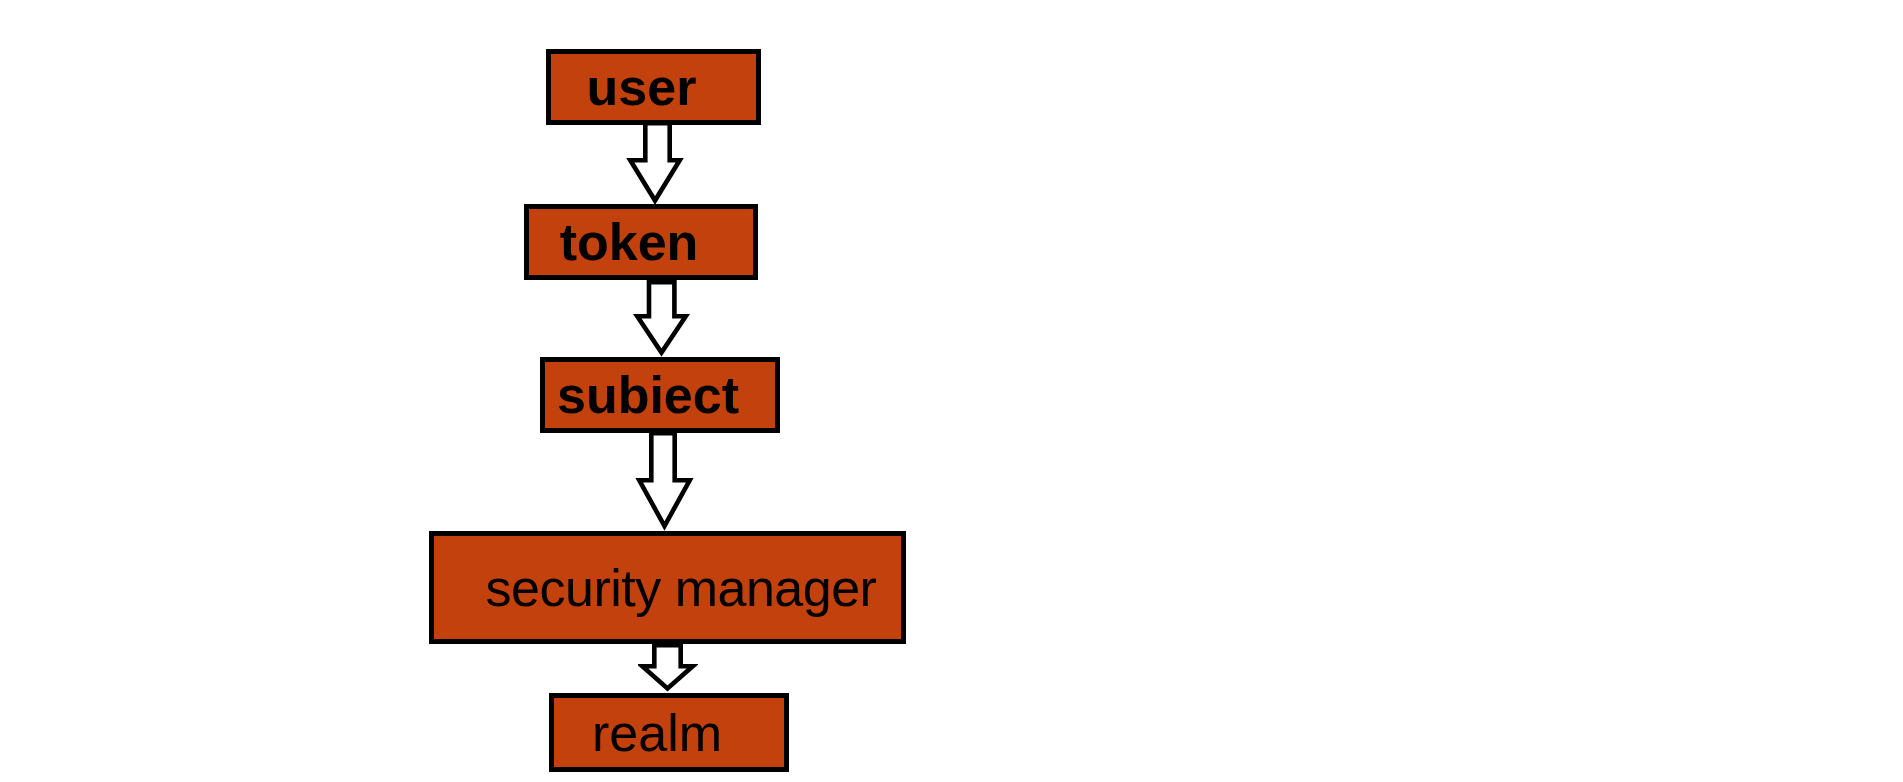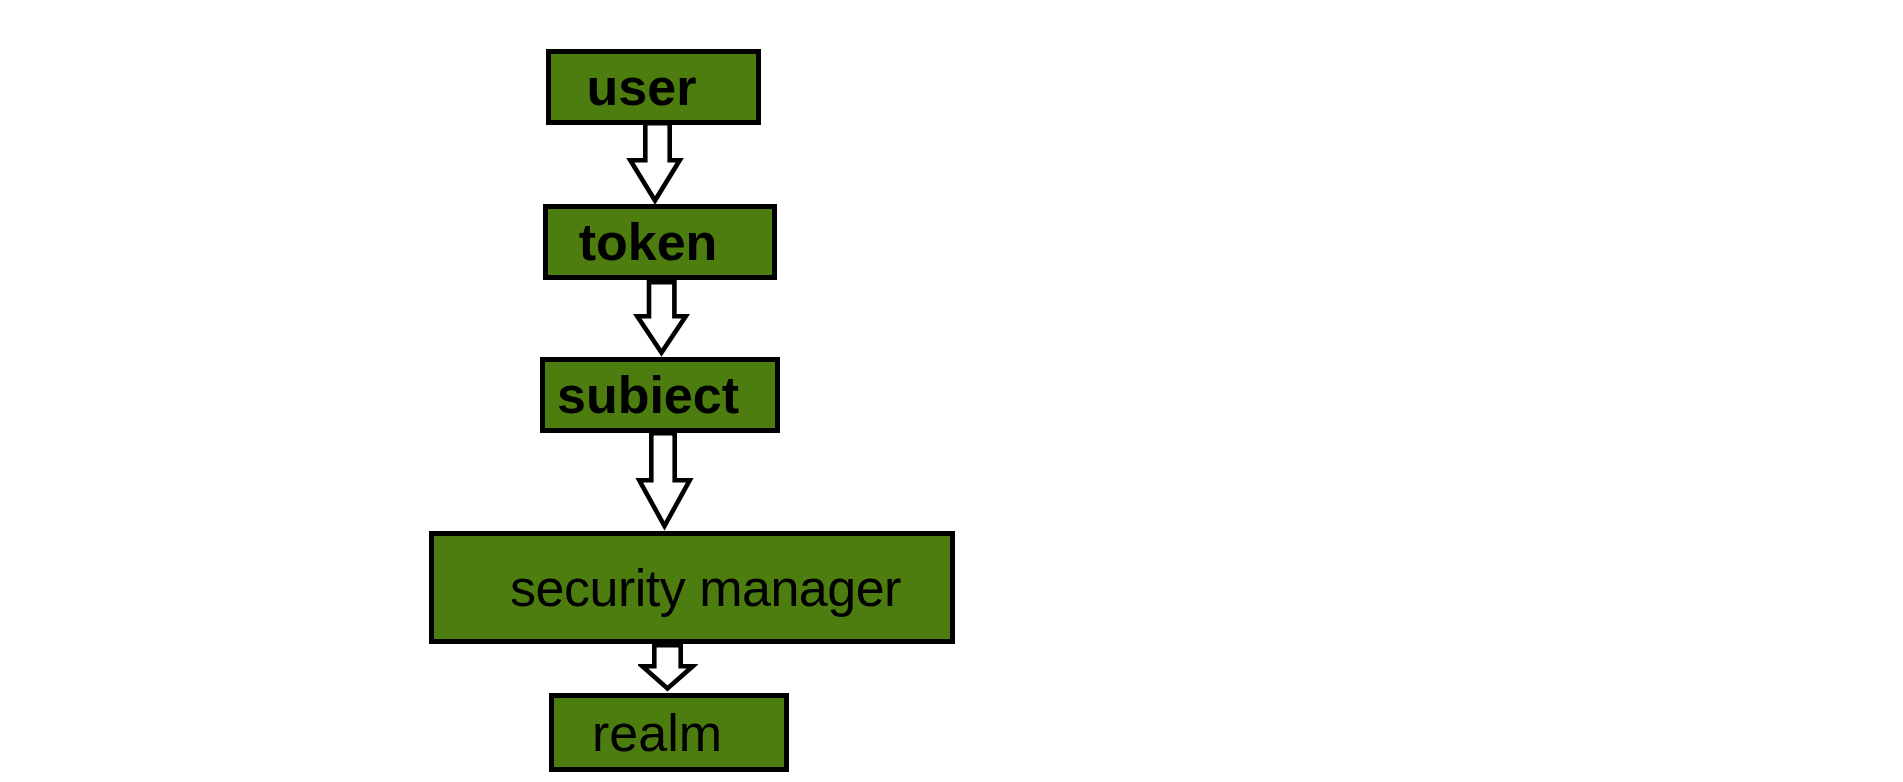--- a/index.html
+++ b/index.html
@@ -13,21 +13,21 @@
     height: 782px;
     background: #ffffff;
     overflow: hidden;
     font-family: "Liberation Sans", "DejaVu Sans", sans-serif;
     color: #000000;
   }
   .node {
     position: absolute;
     box-sizing: border-box;
     border: 5px solid #000000;
-    background: #4d7c0f;
+    background: #c2410c;
     display: flex;
     align-items: center;
     justify-content: center;
   }
   .node .label {
     white-space: nowrap;
     line-height: 1;
   }
   .node.bold .label {
     font-weight: 700;
@@ -35,23 +35,23 @@
   }
   .node.regular .label {
     font-weight: 400;
     font-size: 52px;
   }
   
   .node.shift-left .label {
     transform: translateX(-12px);
   }
   .n-user    { left: 546px; top: 49px;  width: 215px; height: 76px; }
-  .n-token   { left: 543px; top: 204px; width: 234px; height: 76px; }
+  .n-token   { left: 524px; top: 204px; width: 234px; height: 76px; }
   .n-subiect { left: 540px; top: 357px; width: 240px; height: 76px; align-items: center; }
-  .n-secmgr  { left: 429px; top: 531px; width: 526px; height: 113px; padding-left: 27px; }
+  .n-secmgr  { left: 429px; top: 531px; width: 477px; height: 113px; padding-left: 27px; }
   .n-secmgr .label { font-size: 56px; letter-spacing: -0.5px; }
   .n-realm   { left: 549px; top: 693px; width: 240px; height: 79px; }
 
   .arrow {
     position: absolute;
     display: block;
   }
   .a-1 { left: 626px; top: 121px; width: 60px; height: 85px; }
   .a-2 { left: 633px; top: 280px; width: 58px; height: 78px; }
   .a-3 { left: 635px; top: 431px; width: 60px; height: 101px; }

